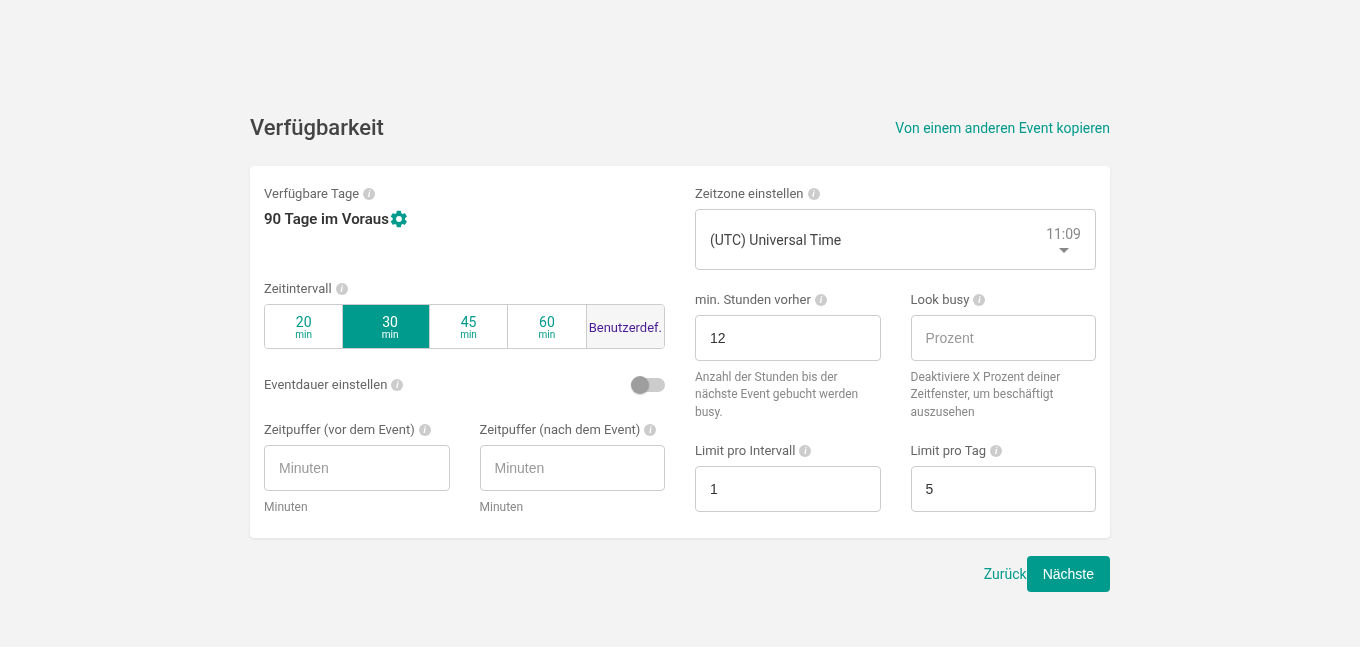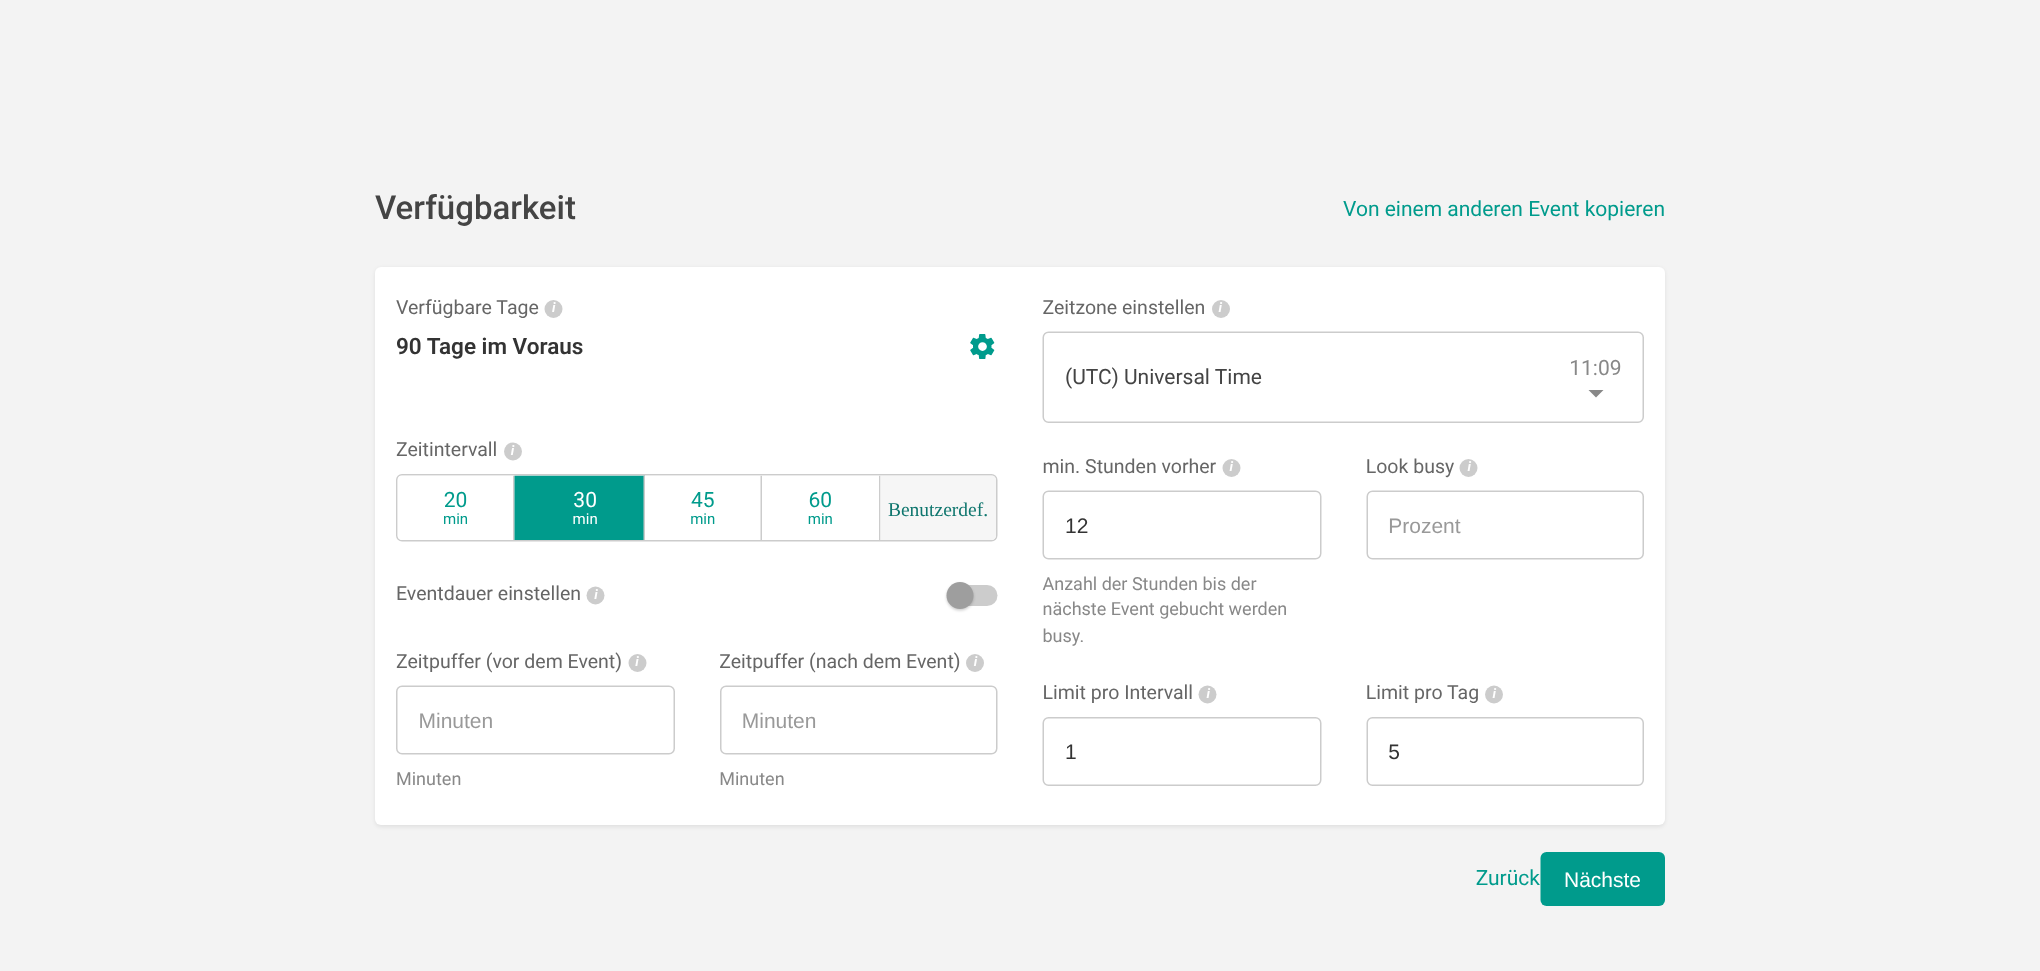--- a/index.html
+++ b/index.html
@@ -5,21 +5,21 @@
 * { box-sizing: border-box; margin: 0; padding: 0; }
 body {
   font-family: -apple-system, BlinkMacSystemFont, "Segoe UI", Roboto, Helvetica, Arial, sans-serif;
   background: #f3f3f3;
   width: 1360px;
   height: 647px;
   overflow: hidden;
 }
 .container {
   max-width: 860px;
-  margin: 12px auto;
+  margin: 0 auto;
   padding-top: 115px;
 }
 .header-row {
   display: flex;
   justify-content: space-between;
   align-items: center;
   margin-bottom: 26px;
 }
 .page-title {
   font-size: 22px;
@@ -57,21 +57,20 @@
   color: #fff;
   font-size: 9px;
   font-weight: 700;
   display: inline-flex;
   align-items: center;
   justify-content: center;
   font-style: italic;
 }
 .days-row {
   display: flex;
-  justify-content: space-between;
   align-items: center;
   margin-bottom: 52px;
 }
 .days-value {
   font-size: 15px;
   font-weight: 600;
   color: #333;
 }
 .gear-icon {
   width: 20px;
@@ -95,28 +94,27 @@
   background: #fff;
   min-width: 0;
 }
 .seg-item:last-child { border-right: none; }
 .seg-item .num { font-size: 14px; color: #009b8c; display: block; line-height: 1; }
 .seg-item .unit { font-size: 10px; color: #009b8c; display: block; }
 .seg-item.selected { background: #009b8c; padding-left: 12px; }
 .seg-item.selected .num, .seg-item.selected .unit { color: #fff; }
 .seg-item.custom {
   background: #f6f6f6;
-  color: #0f766e;
+  color: #4c1d95;
   font-size: 13px;
   display: flex;
   align-items: center;
   justify-content: center;
   white-space: nowrap;
   overflow: hidden;
-  font-family: Liberation Serif, serif;
 }
 .toggle-row {
   display: flex;
   justify-content: space-between;
   align-items: center;
   margin-bottom: 30px;
 }
 .toggle {
   width: 32px;
   height: 14px;
@@ -296,20 +294,21 @@
           </div>
           <input class="text-input" value="12" style="">
           <div class="helper">Anzahl der Stunden bis der nächste Event gebucht werden busy.</div>
         </div>
         <div>
           <div class="field-label">
             <span>Look busy</span>
             <span class="info-icon">i</span>
           </div>
           <input class="text-input" placeholder="Prozent" style="">
+          <div class="helper">Deaktiviere X Prozent deiner Zeitfenster, um beschäftigt auszusehen</div>
         </div>
         <div>
           <div class="field-label">
             <span>Limit pro Intervall</span>
             <span class="info-icon">i</span>
           </div>
           <input class="text-input" value="1" style="">
         </div>
         <div>
           <div class="field-label">

